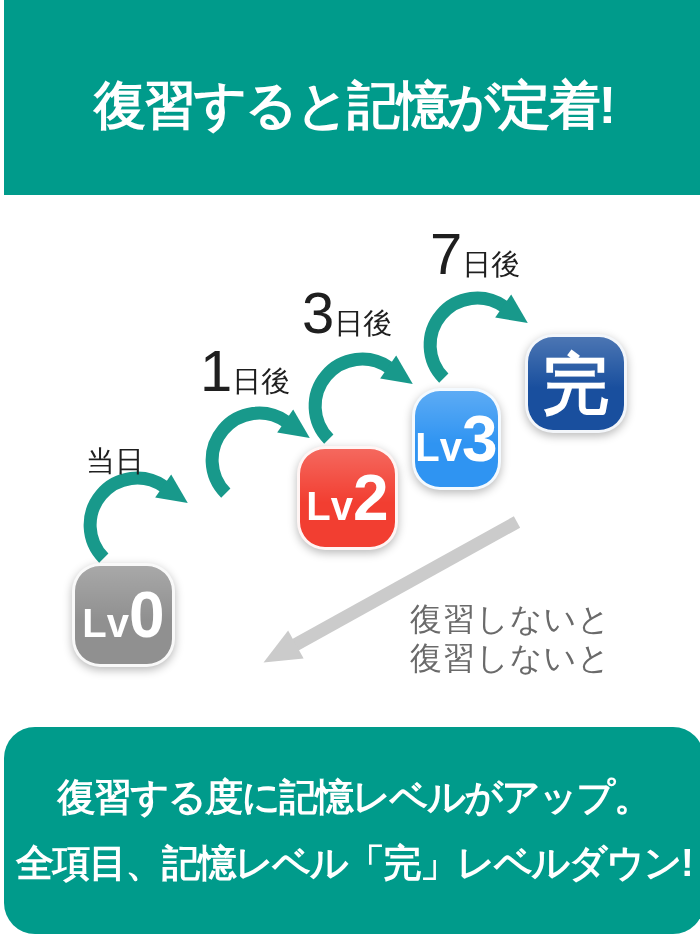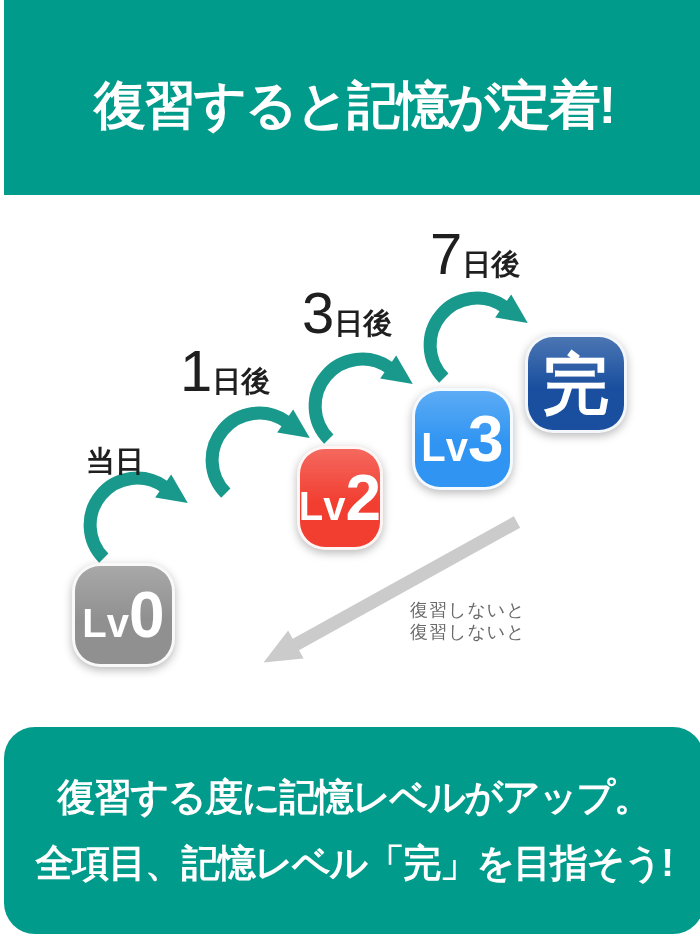--- a/index.html
+++ b/index.html
@@ -24,36 +24,36 @@
            box-sizing:border-box; box-shadow:0 3px 10px rgba(0,0,0,0.28);
            display:flex; align-items:center; justify-content:center; overflow:hidden; }
   .badge::before { content:""; position:absolute; inset:0;
            background:linear-gradient(180deg, rgba(255,255,255,0.22) 0%, rgba(255,255,255,0) 55%); }
   .badge-text { position:relative; color:#ffffff; line-height:1; white-space:nowrap; }
   .badge-prefix { font-size:40px; font-weight:bold; }
   .badge-value  { font-size:64px; font-weight:bold; }
   .badge-value-solo { font-size:66px; font-weight:bold; }
   .badge-lv0 { left:72px;  top:368px; width:103px; height:104px; }
   .badge-lv1 { left:183px; top:308px; width:107px; height:107px; }
-  .badge-lv2 { left:297px; top:251px; width:86px; height:104px;align-items:center; }
-  .badge-lv3 { left:412px; top:193px; width:101px; height:102px; }
+  .badge-lv2 { left:297px; top:251px; width:101px; height:104px;align-items:center; }
+  .badge-lv3 { left:412px; top:193px; width:89px; height:102px; }
   .badge-complete { left:525px; top:139px; width:102px; height:99px; }
 
   
   .interval-label { position:absolute; color:#1f1f1f; line-height:1; white-space:nowrap; }
   .interval-num  { font-size:58px; font-weight:400; }
-  .interval-unit { font-size:29px; font-weight:700; }
+  .interval-unit { font-size:29px; font-weight:400; }
   .interval-0 { left:86px;  top:227px; }
-  .interval-1 { left:180px; top:147px; }
+  .interval-1 { left:200px; top:147px; }
   .interval-2 { left:302px; top:89px; }
   .interval-3 { left:430px; top:30px; }
 
   
   .down-note { position:absolute; left:410px; top:405px; color:#6a6a6a;
-               font-size:18px; font-weight:400; line-height:1.22; letter-spacing:1px; }
+               font-size:32px; font-weight:400; line-height:1.22; letter-spacing:1px; }
   .down-note p { margin:0; }
 </style>
 </head>
 <body>
 
 <div class="page">
 
   <header class="band band-top" style="background-color: rgb(0, 155, 139);">
     <h1 class="page-title">復習すると記憶が定着!</h1>
   </header>
@@ -114,16 +114,16 @@
 
     <div class="down-note">
       <p>復習しないと</p>
       <p>復習しないと</p>
     </div>
 
   </section>
 
   <footer class="band band-bottom" style="background-color: rgb(0, 155, 139);">
     <p class="footer-line">復習する度に記憶レベルがアップ。</p>
-    <p class="footer-line">全項目、記憶レベル「完」を目指そう!</p>
+    <p class="footer-line">全項目、記憶レベル「完」レベルダウン!</p>
   </footer>
 
 </div>
 
 </body></html>

